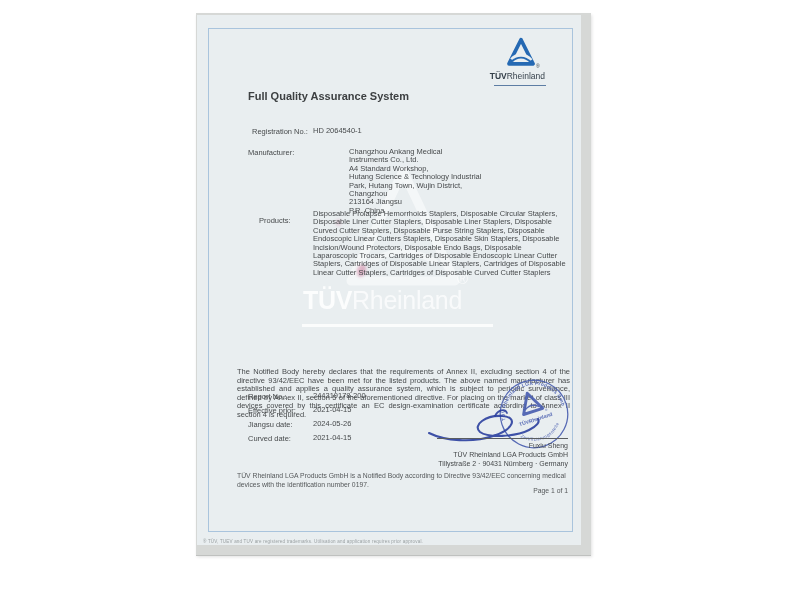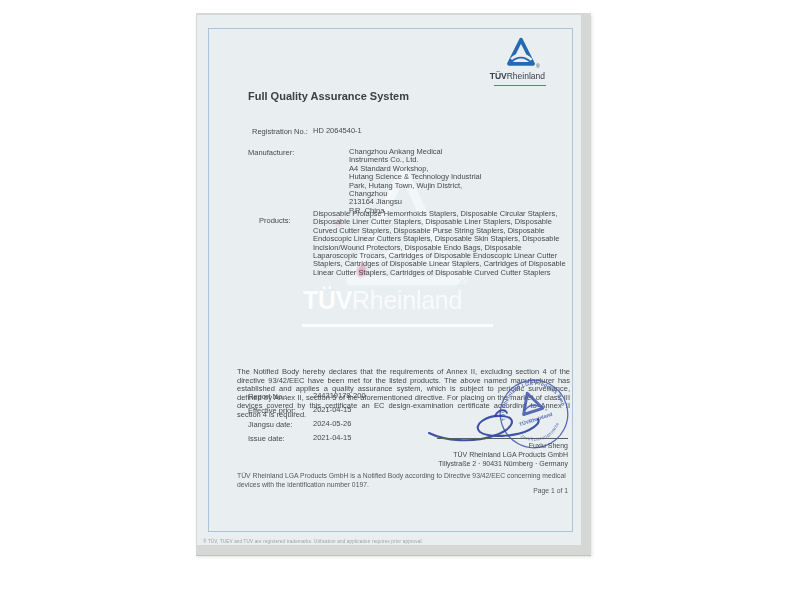--- a/index.html
+++ b/index.html
@@ -87,21 +87,21 @@
       <div class="abs val" style="left:116px;top:195px;width:255px;">Disposable Prolapse Hemorrhoids Staplers, Disposable Circular Staplers, Disposable Liner Cutter Staplers, Disposable Liner Staplers, Disposable Curved Cutter Staplers, Disposable Purse String Staplers, Disposable Endoscopic Linear Cutters Staplers, Disposable Skin Staplers, Disposable Incision/Wound Protectors, Disposable Endo Bags, Disposable Laparoscopic Trocars, Cartridges of Disposable Endoscopic Linear Cutter Staplers, Cartridges of Disposable Linear Staplers, Cartridges of Disposable Linear Cutter Staplers, Cartridges of Disposable Curved Cutter Staplers</div>
 
       <div class="abs para" style="left:40px;top:321px;width:333px;">The Notified Body hereby declares that the requirements of Annex II, excluding section 4 of the directive 93/42/EEC have been met for the listed products. The above named manufacturer has established and applies a quality assurance system, which is subject to periodic surveillance, defined by Annex II, section 5 of the aforementioned directive. For placing on the market of class III devices covered by this certificate an EC design-examination certificate according to Annex II section 4 is required.</div>
 
       <div class="abs lbl" style="left:51px;top:377px;">Report No.:</div>
       <div class="abs val" style="left:116px;top:377px;">244319178-200</div>
       <div class="abs lbl" style="left:51px;top:391px;">Effective prior:</div>
       <div class="abs val" style="left:116px;top:391px;">2021-04-15</div>
       <div class="abs lbl" style="left:51px;top:405px;">Jiangsu date:</div>
       <div class="abs val" style="left:116px;top:405px;">2024-05-26</div>
-      <div class="abs lbl" style="left:51px;top:419px;">Issue date:</div>
+      <div class="abs lbl" style="left:51px;top:419px;">Curved date:</div>
       <div class="abs val" style="left:116px;top:419px;">2021-04-15</div>
 
       <svg class="abs" style="left:296px;top:358px;" width="82" height="82" viewBox="0 0 90 90">
         <g transform="rotate(-18 45 45)" opacity="0.92">
           <circle cx="45" cy="45" r="37" fill="none" stroke="#4a5fb0" stroke-width="1.4"></circle>
           <path id="arcTop" d="M 13,45 A 32,32 0 0 1 77,45" fill="none"></path>
           <text font-size="5.4" font-weight="bold" fill="#4a5fb0" letter-spacing="0.3">
             <textPath href="#arcTop" startOffset="3%">TÜV Rheinland LGA Products GmbH</textPath>
           </text>
           <path id="arcBot" d="M 18,56 A 29,29 0 0 0 72,56" fill="none"></path>

